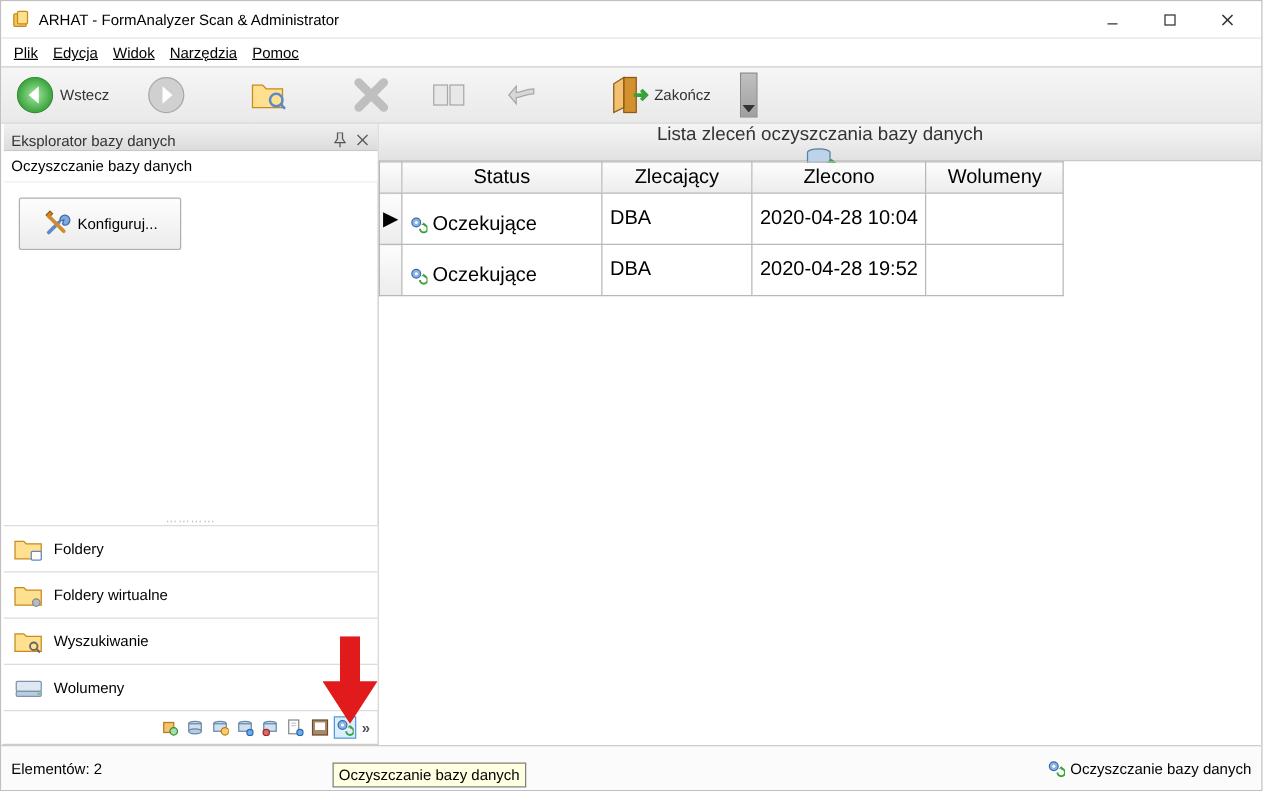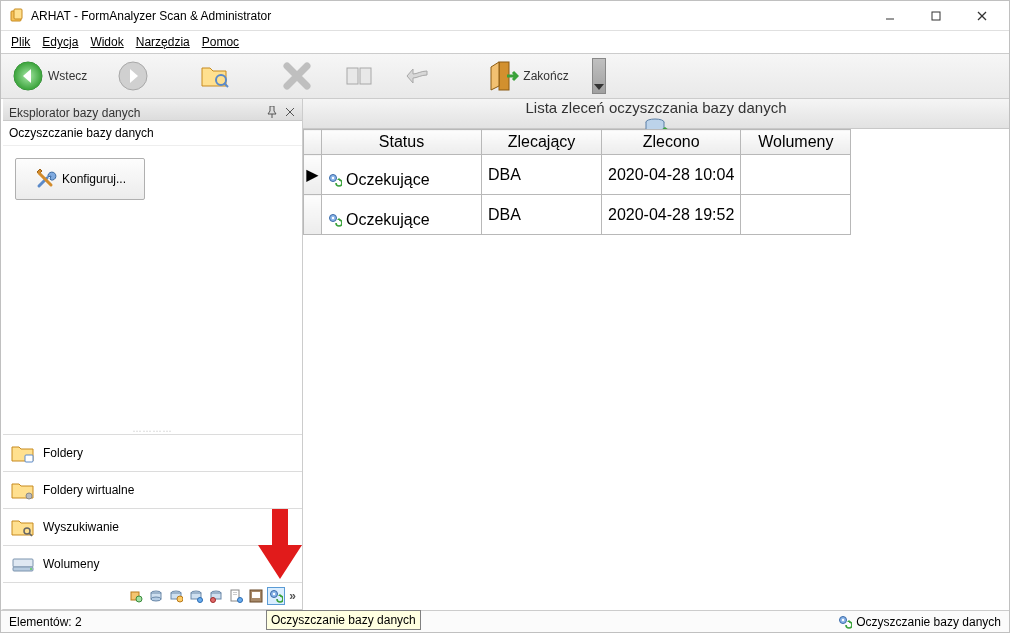--- a/index.html
+++ b/index.html
@@ -197,21 +197,21 @@
   }
   .grid .cell-icon {
     display: inline-flex;
     gap: 4px;
     align-items: center;
     margin-top: 13px;
   }
 
   
   .statusbar {
-    height: 22px;
+    height: 36px;
     display: flex;
     align-items: center;
     padding: 0 8px;
     border-top: 1px solid #ccc;
     background: #fbfbfb;
   }
   .statusbar .sleft { flex: 1; }
   .statusbar .sright { display:flex; align-items:center; gap:4px; }
 
   

